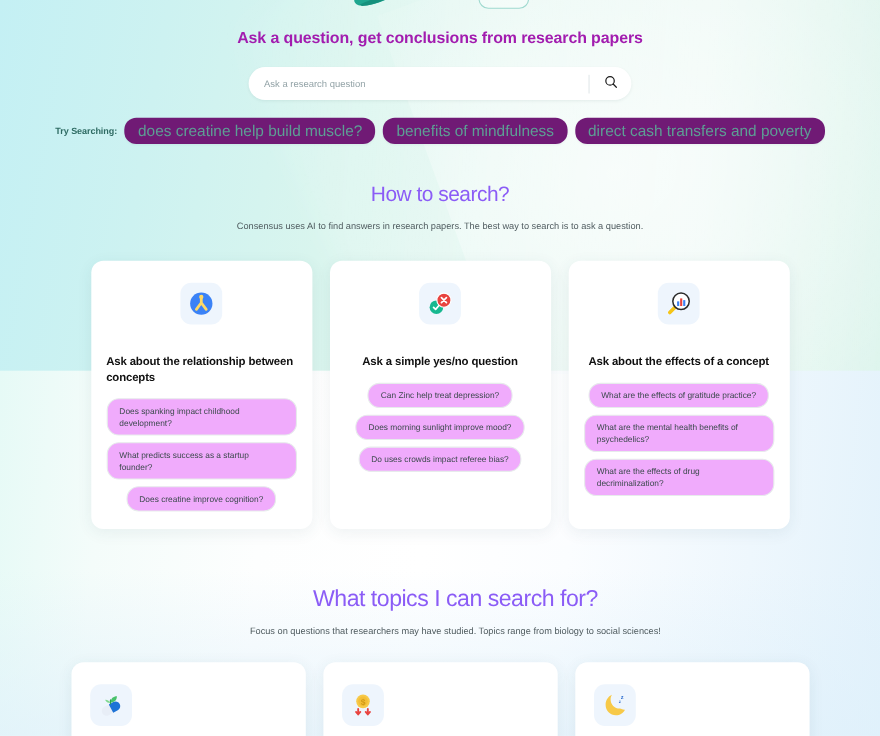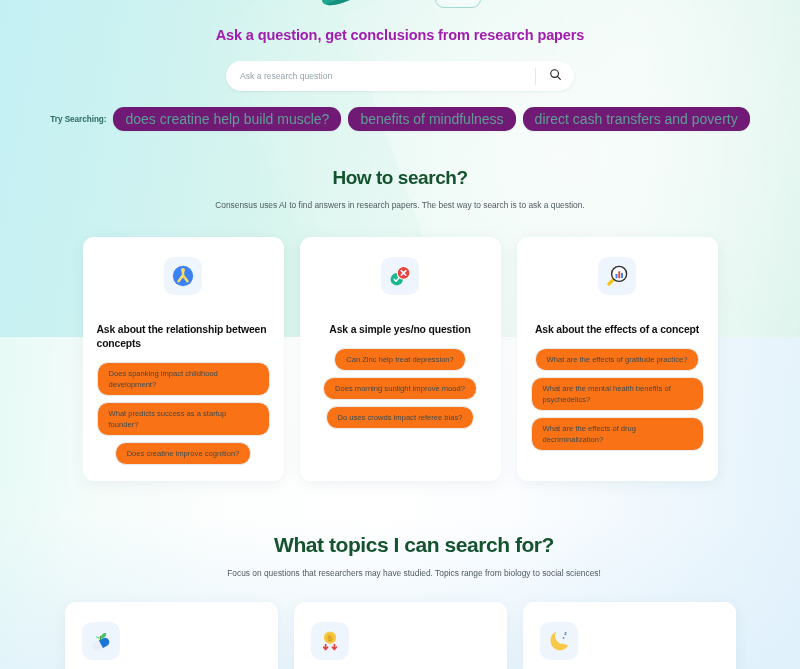--- a/index.html
+++ b/index.html
@@ -167,22 +167,22 @@
     color: #5d9e94;
     white-space: nowrap;
     cursor: pointer;
     box-shadow: 0 1px 2px rgba(20,60,60,.05);
   }
 
   
   .section-head { text-align: center; }
   .section-title {
     font-size: 19px;
-    font-weight: 700;
-    color: #14532d;
+    font-weight: 400;
+    color: #8b5cf6;
     letter-spacing: -.45px;
   }
   .section-sub {
     margin-top: 11px;
     font-size: 8.4px;
     color: #4e5a5e;
   }
 
   .how-head { margin-top: 36px; }
   .topics-head { margin-top: 52px; padding-left: 28px; }
@@ -228,21 +228,21 @@
     flex-direction: column;
     align-items: center;
     gap: 6px;
   }
   .pill {
     border: 1px solid #e7ebec;
     border-radius: 11px;
     padding: 5px 11px;
     font-size: 7.6px;
     color: #3d4a4e;
-    background: #f97316;
+    background: #f0abfc;
     cursor: pointer;
     line-height: 1.45;
     text-align: left;
   }
   .pill.wide { align-self: stretch; }
 
   
   .topic-row {
     display: flex;
     justify-content: center;

